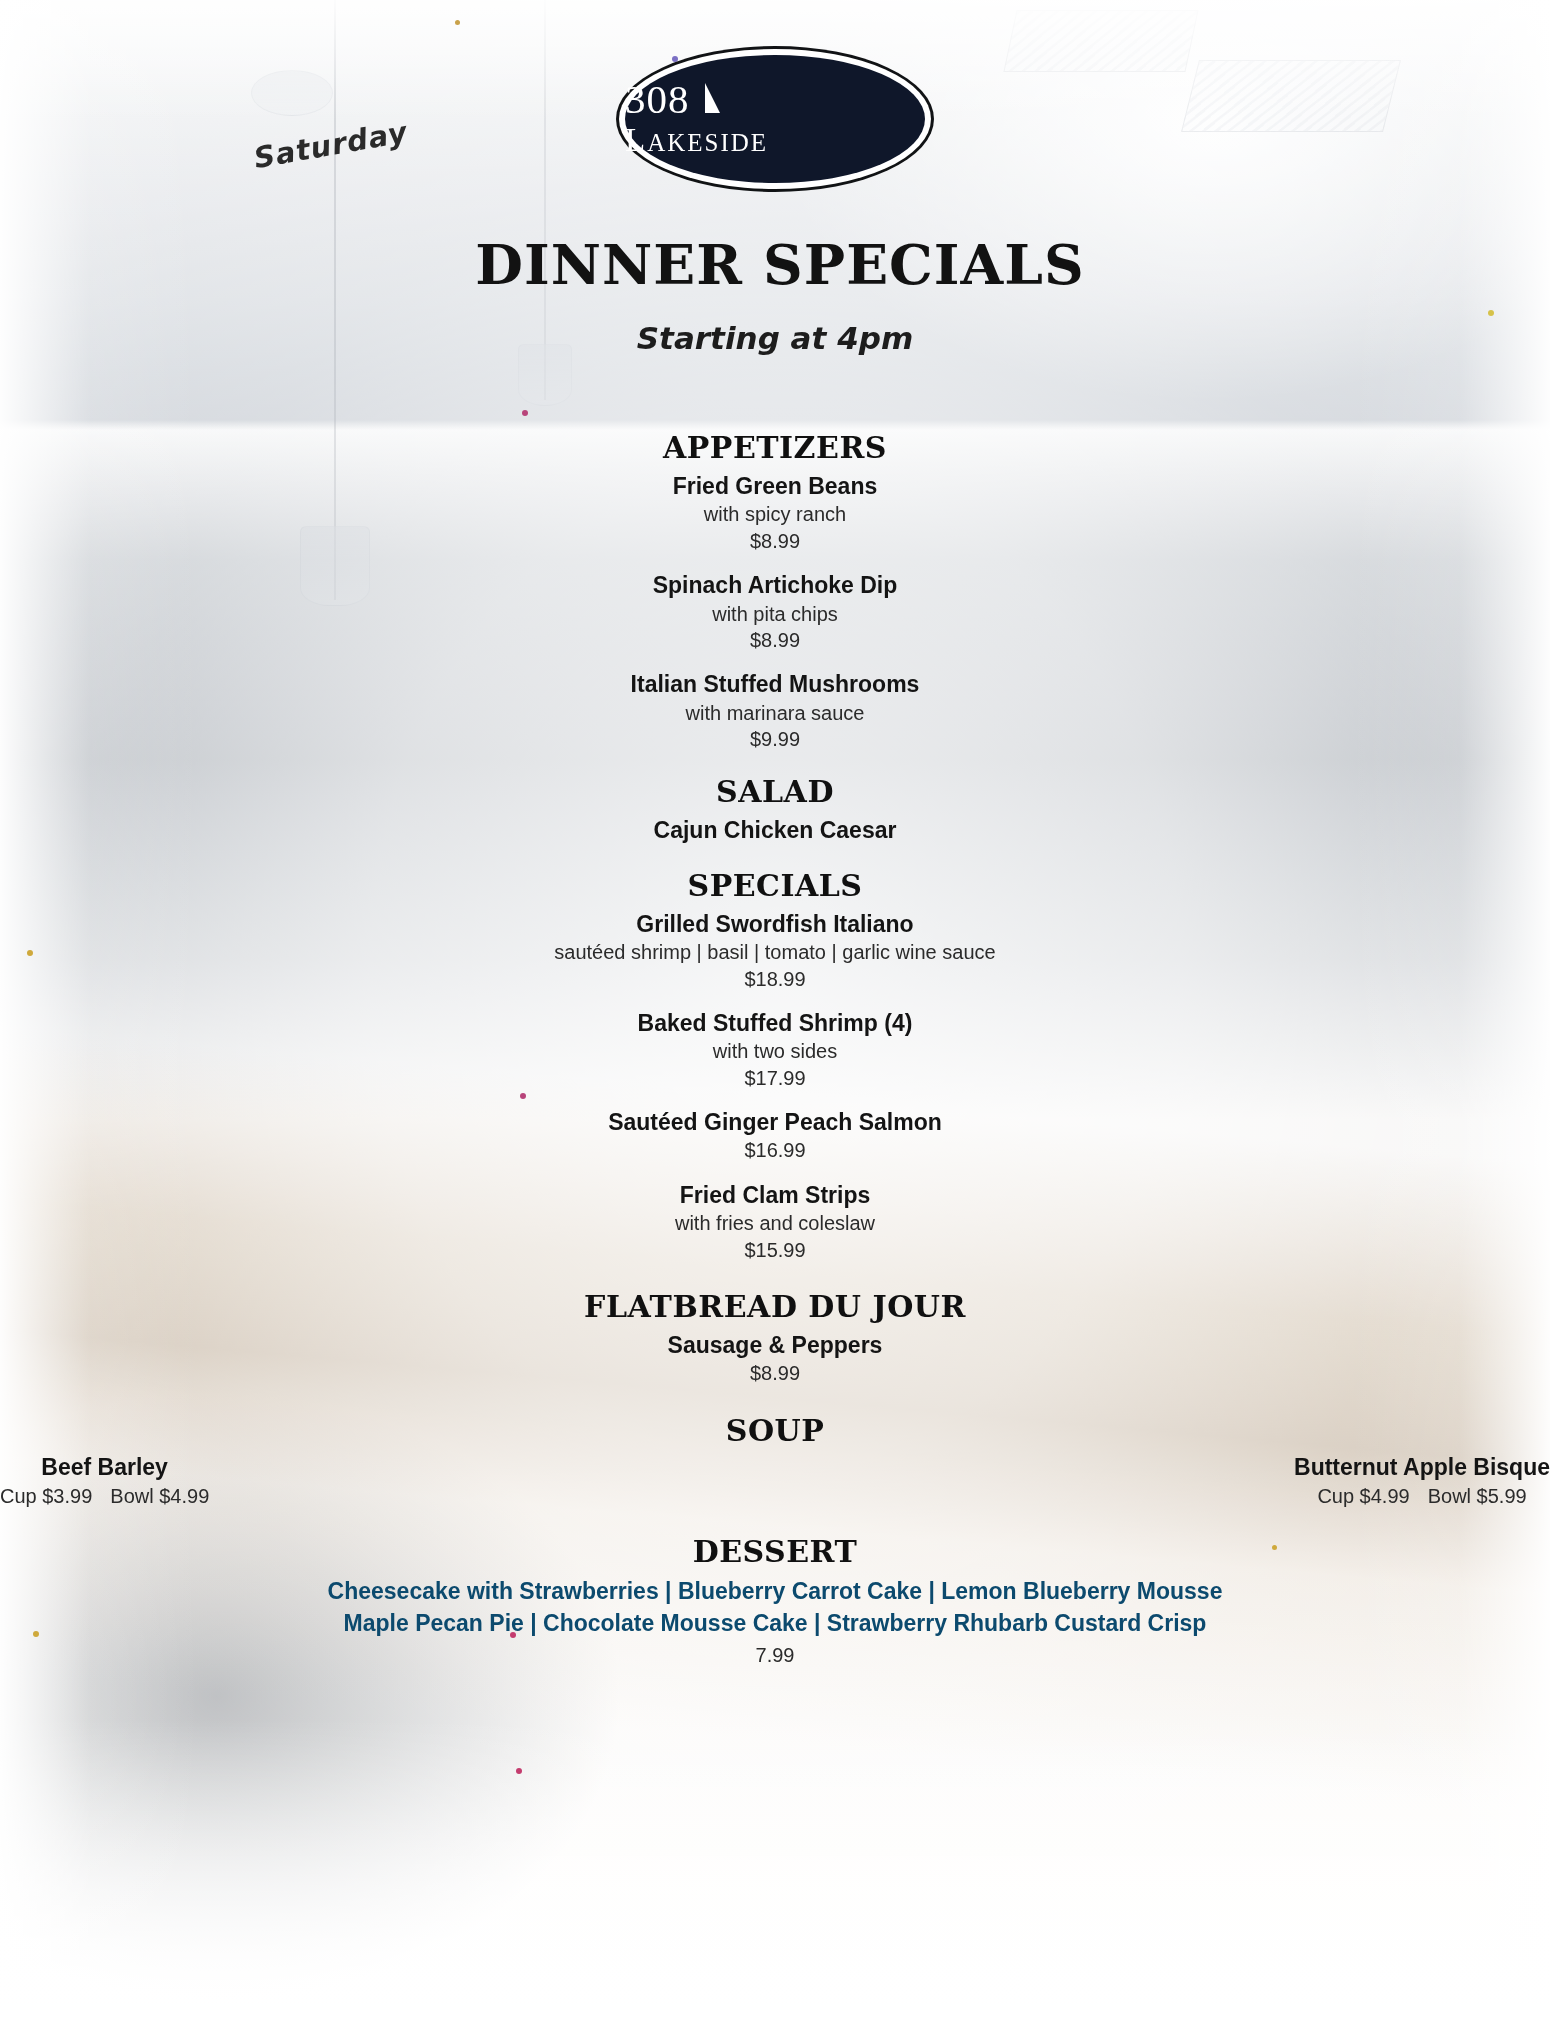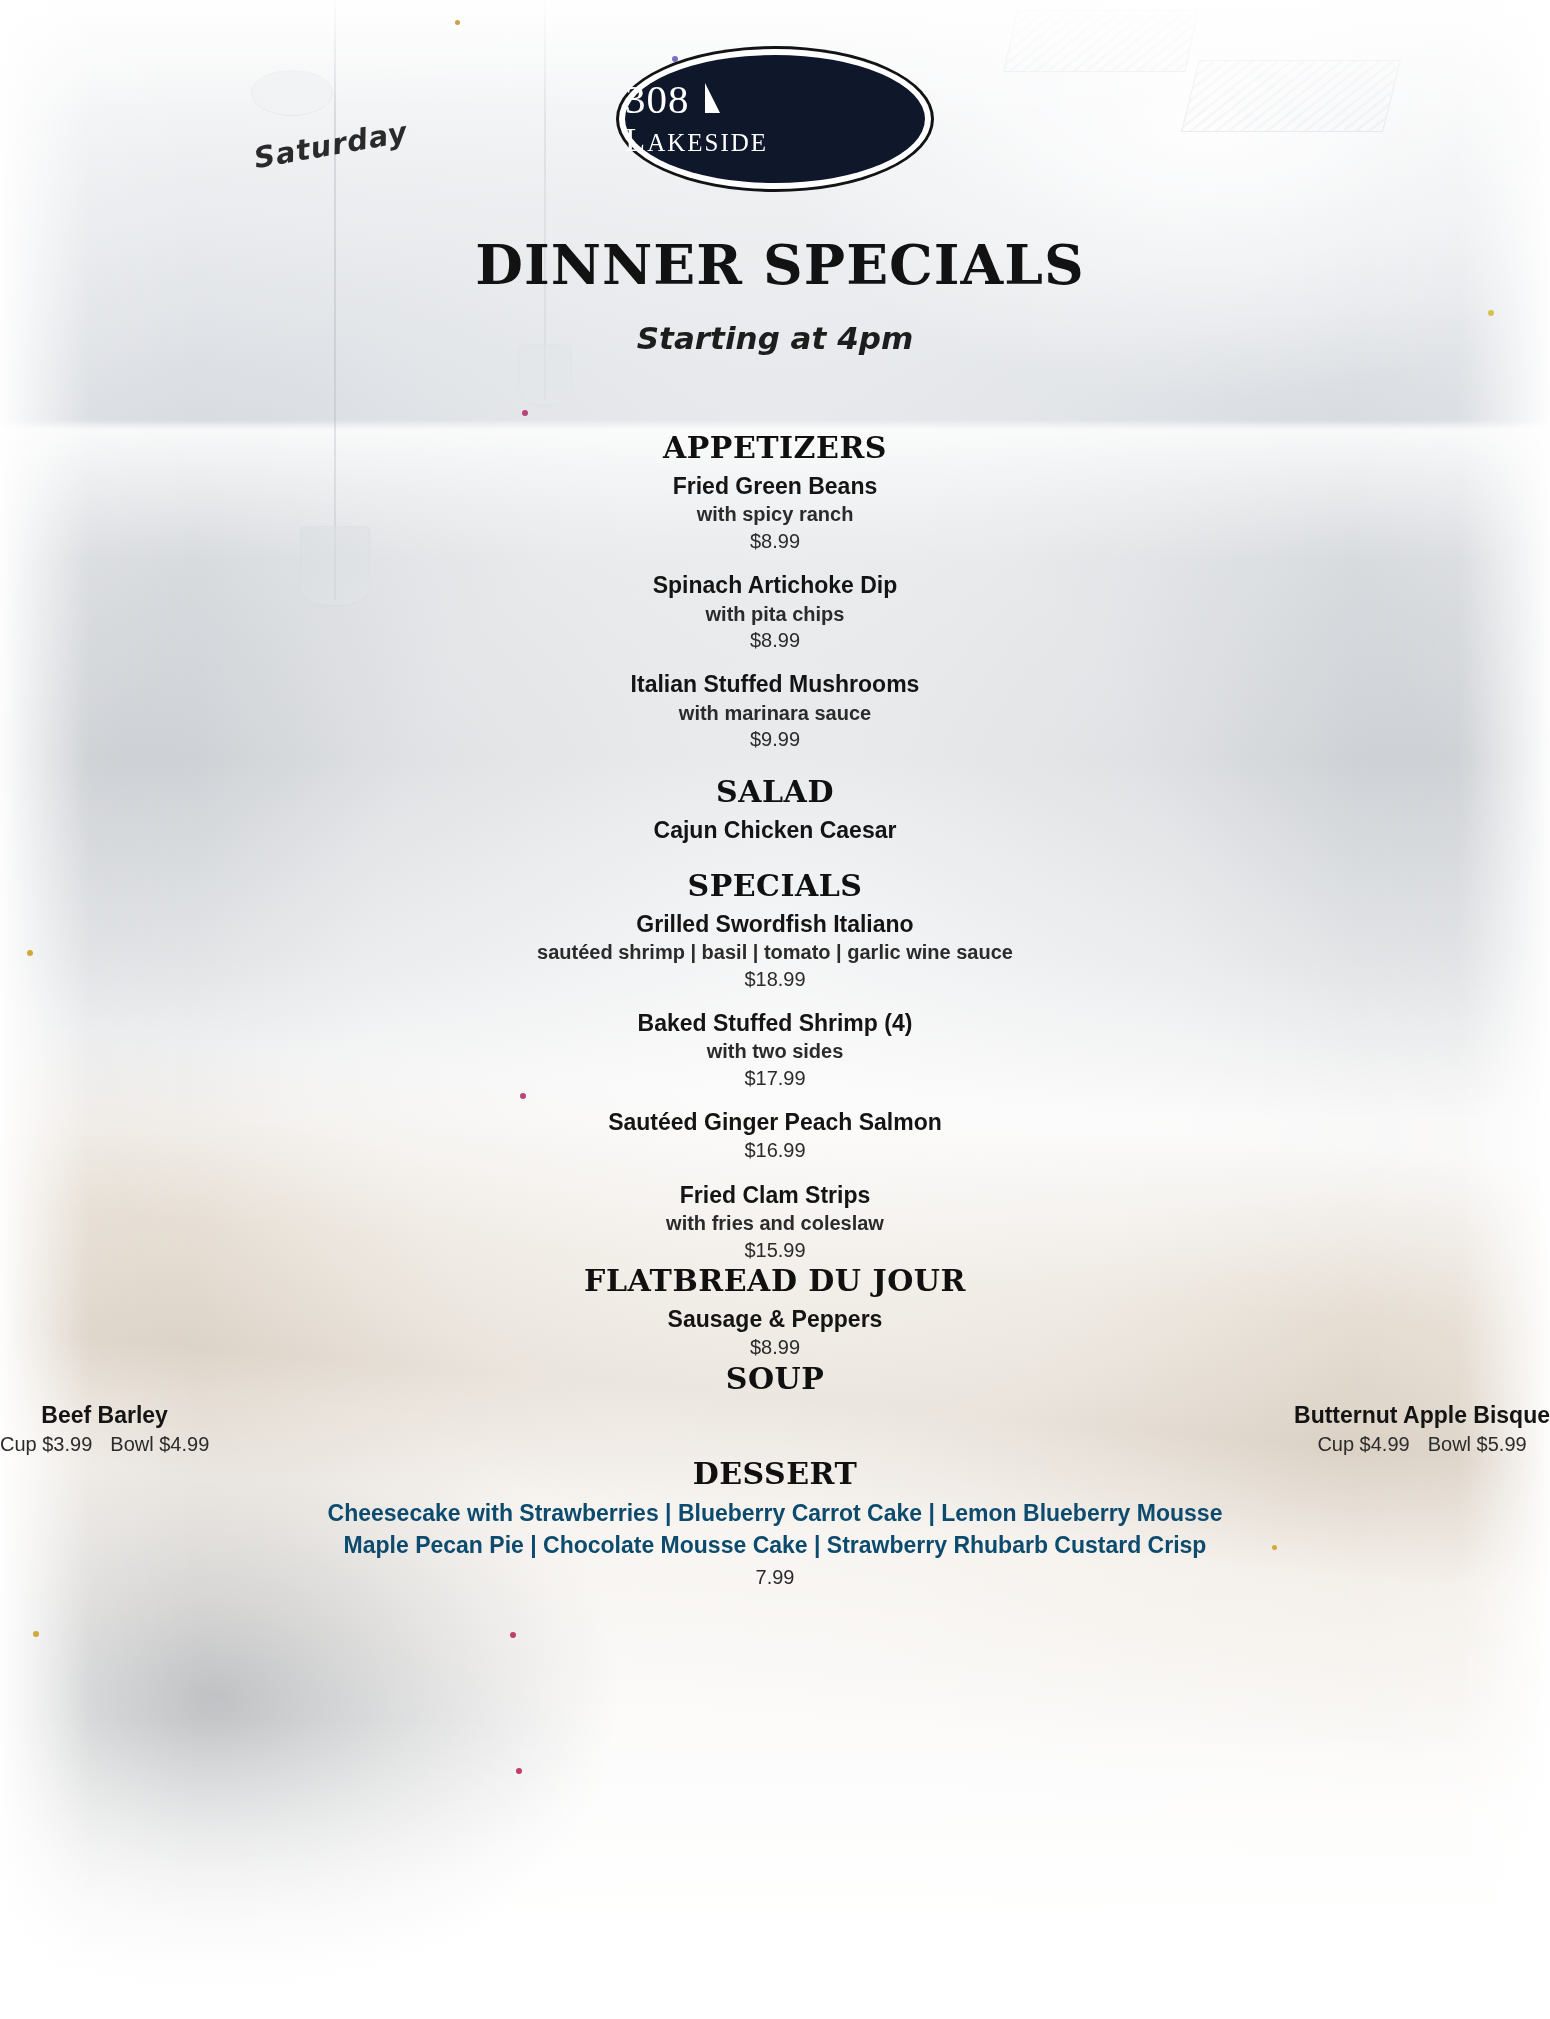--- a/index.html
+++ b/index.html
@@ -198,33 +198,33 @@
 
   .section-head {
     font-family: "DejaVu Serif", serif;
     font-weight: 700;
     font-size: 30px;
     letter-spacing: 0.5px;
     color: #101010;
     margin: 0 0 6px 0;
   }
   .section-head.sp-appetizers { margin-top: 0; }
-  .section-head.gap-lg { }
+  .section-head.gap-lg { margin-top: 26px; }
   .section-head.gap-md { margin-top: 22px; }
 
   .item { margin: 0 0 0 0; }
   .item-name {
     font-size: 23px;
     font-weight: 700;
     color: #141414;
     line-height: 1.32;
   }
   .item-desc {
     font-size: 20px;
-    font-weight: 700;
+    font-weight: 400;
     color: #2b2b2b;
     line-height: 1.32;
   }
   .item-price {
     font-size: 20px;
     font-weight: 400;
     color: #2b2b2b;
     line-height: 1.32;
   }
   .item + .item { margin-top: 16px; }

